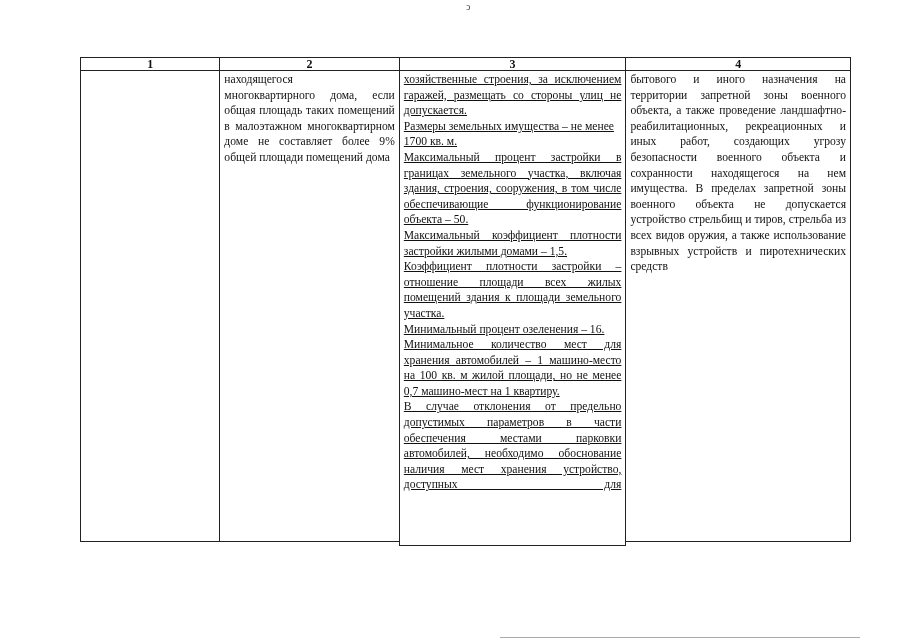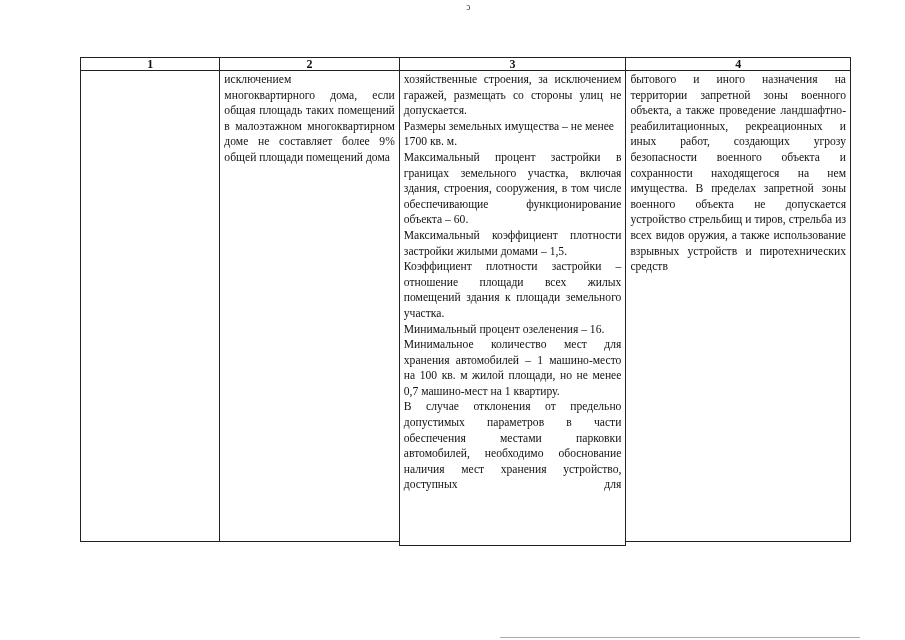--- a/index.html
+++ b/index.html
@@ -57,20 +57,21 @@
     .cell-text p {
       margin: 0;
       text-align: justify;
       text-align-last: left;
     }
     .cell-text p.justify-last {
       text-align-last: justify;
     }
     .col3-cell {
       position: relative;
+      text-decoration: underline;
     }
     .col3-tail {
       position: absolute;
       left: -1px;
       right: -1px;
       bottom: -5px;
       height: 5px;
       border-left: 1px solid #222;
       border-right: 1px solid #222;
       border-bottom: 1px solid #222;
@@ -103,30 +104,30 @@
       <th>2</th>
       <th>3</th>
       <th>4</th>
     </tr>
   </thead>
   <tbody>
     <tr class="body-row">
       <td></td>
       <td>
         <div class="cell-text">
-          <p>исключением</p>
+          <p>находящегося</p>
           <p>многоквартирного дома, если общая площадь таких помещений в малоэтажном многоквартирном доме не составляет более 9% общей площади помещений дома</p>
         </div>
       </td>
       <td class="col3-cell">
         <div class="cell-text">
           <p>хозяйственные строения, за исключением гаражей, размещать со стороны улиц не допускается.</p>
           <p>Размеры земельных имущества – не менее</p>
           <p>1700 кв. м.</p>
-          <p>Максимальный процент застройки в границах земельного участка, включая здания, строения, сооружения, в том числе обеспечивающие функционирование объекта – 60.</p>
+          <p>Максимальный процент застройки в границах земельного участка, включая здания, строения, сооружения, в том числе обеспечивающие функционирование объекта – 50.</p>
           <p>Максимальный коэффициент плотности застройки жилыми домами – 1,5.</p>
           <p>Коэффициент плотности застройки – отношение площади всех жилых помещений здания к площади земельного участка.</p>
           <p>Минимальный процент озеленения – 16.</p>
           <p>Минимальное количество мест для хранения автомобилей – 1 машино-место на 100 кв. м жилой площади, но не менее 0,7 машино-мест на 1 квартиру.</p>
           <p class="justify-last">В случае отклонения от предельно допустимых параметров в части обеспечения местами парковки автомобилей, необходимо обоснование наличия мест хранения устройство, доступных для</p>
         </div>
         <div class="col3-tail"></div>
       </td>
       <td>
         <div class="cell-text">

